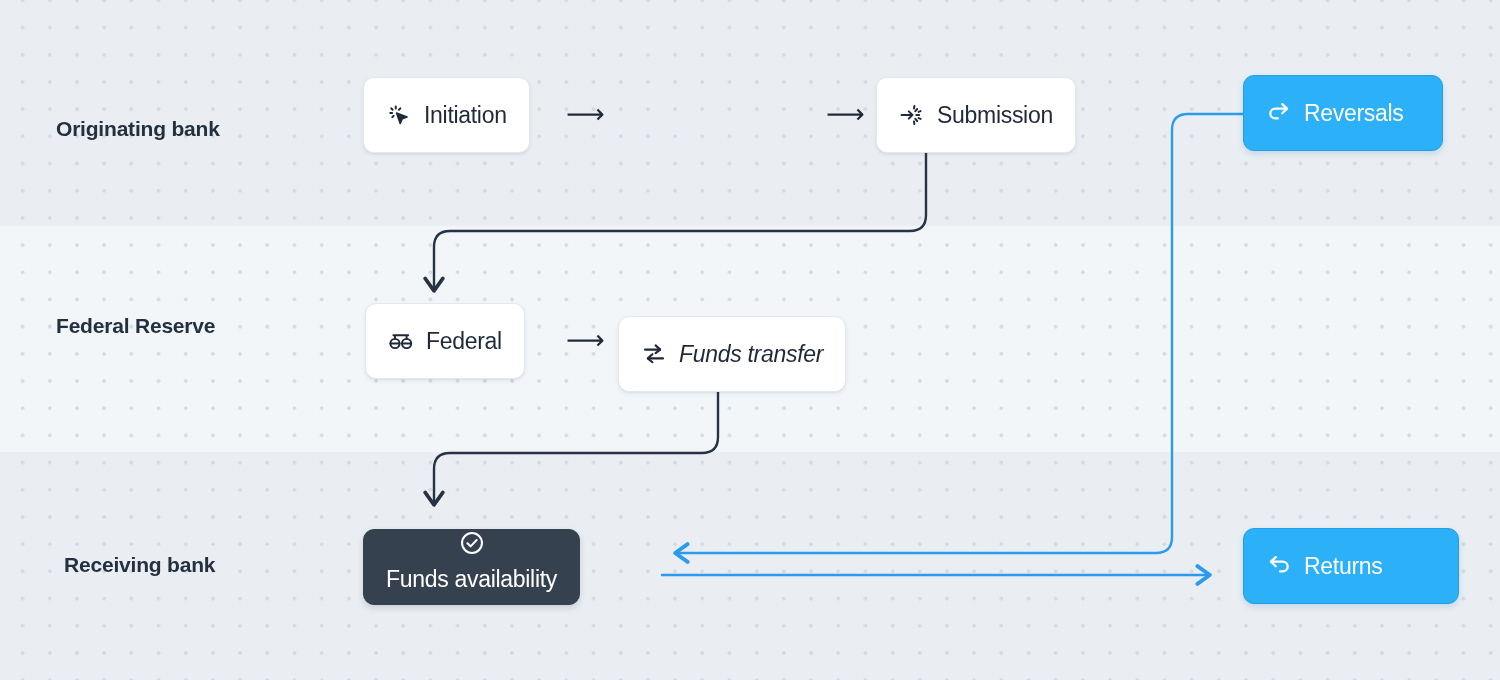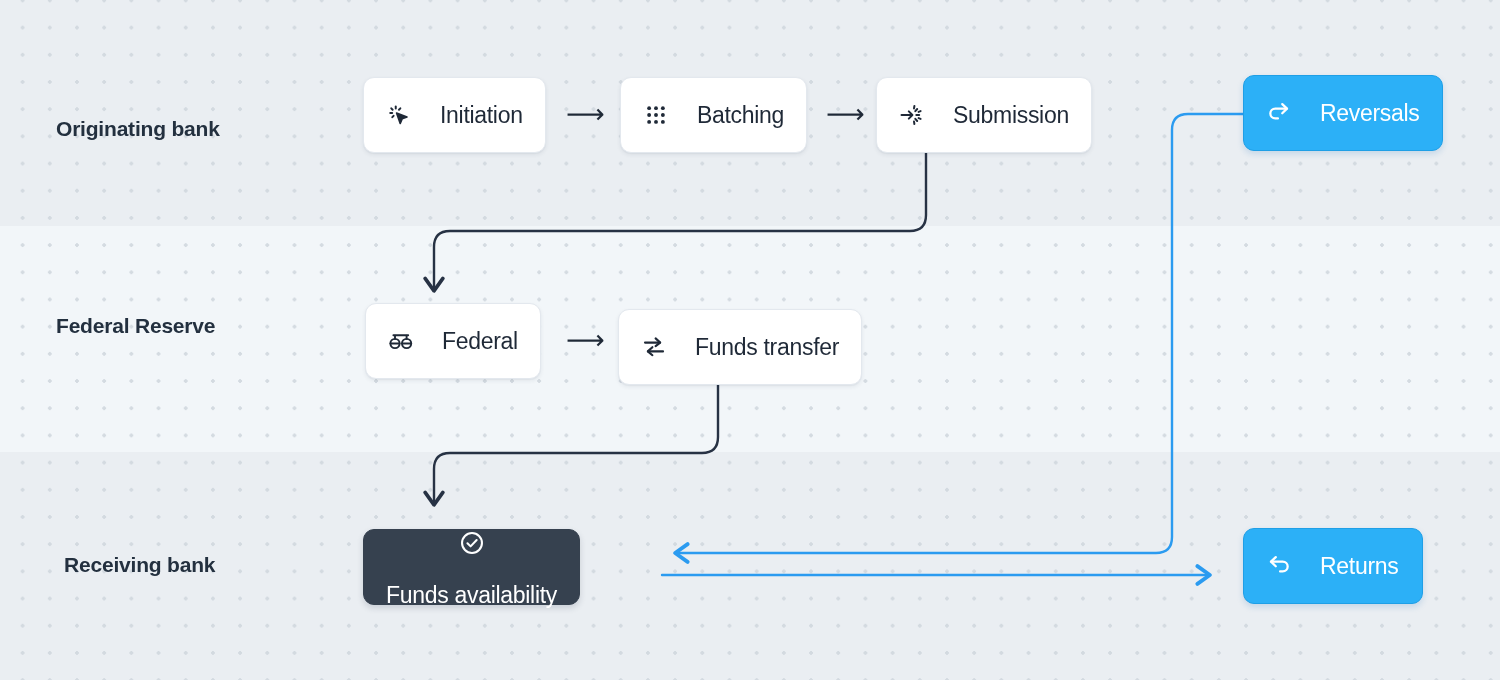--- a/index.html
+++ b/index.html
@@ -47,21 +47,21 @@
   }
   #label-originating { left: 56px; top: 117px; }
   #label-fed         { left: 56px; top: 314px; }
   #label-receiving   { left: 64px; top: 553px; }
 
   
   .node {
     position: absolute;
     display: flex;
     align-items: center;
-    gap: 28px;
+    gap: 12px;
     height: 76px;
     padding: 0 22px;
     border-radius: 11px;
     font-size: 23px;
     letter-spacing: -0.3px;
     white-space: nowrap;
   }
   .node.white {
     background: #ffffff;
     color: #1f2937;
@@ -83,23 +83,23 @@
   }
   .node .ico { display: flex; align-items: center; justify-content: center; width: 26px; height: 26px; flex: none; }
   .node .lbl { line-height: 1; }
 
   
   #node-initiation   { left: 363px; top: 77px;  }
   #node-batching     { left: 620px; top: 77px;  }
   #node-submission   { left: 876px; top: 77px;  }
   #node-reversals    { left: 1243px; top: 75px; width: 200px; justify-content: flex-start; }
   #node-clearing     { left: 365px; top: 303px; }
-  #node-fundstransfer{ left: 618px; top: 309px; }
+  #node-fundstransfer{ left: 618px; top: 316px; font-style: italic; }
   #node-availability { left: 363px; top: 529px; }
-  #node-returns      { left: 1243px; top: 528px; width: 180px; }
+  #node-returns      { left: 1243px; top: 528px; width: 216px; }
 
   
   .arrow-glyph {
     position: absolute;
     font-size: 27px;
     color: #1f2937;
     line-height: 1;
   }
   #arrow-init-batch { left: 566px; top: 101px; }
   #arrow-batch-sub  { left: 826px; top: 101px; }
@@ -157,36 +157,20 @@
         <path d="M8.4 3.3 L8.4 5.3"></path>
           <path d="M4.1 5.1 L5.4 6.5"></path>
         <path d="M3.1 9.5 L5.0 9.5"></path>
           <path d="M12.8 5.1 L11.5 6.5"></path>
         <path d="M5.1 13.6 L6.3 12.3"></path>
       </svg>
     </span>
     <span class="lbl">Initiation</span>
   </div>
 
-  <div class="node white" id="node-batching">
-    <span class="ico">
-      <svg width="22" height="22" viewBox="0 0 24 24" fill="#1f2937">
-        <circle cx="4.5" cy="4.5" r="2.1"></circle>
-          <circle cx="12" cy="4.5" r="2.1"></circle>
-          <circle cx="19.5" cy="4.5" r="2.1"></circle>
-        <circle cx="4.5" cy="12" r="2.1"></circle>
-          <circle cx="12" cy="12" r="2.1"></circle>
-          <circle cx="19.5" cy="12" r="2.1"></circle>
-        <circle cx="4.5" cy="19.5" r="2.1"></circle>
-          <circle cx="12" cy="19.5" r="2.1"></circle>
-          <circle cx="19.5" cy="19.5" r="2.1"></circle>
-      </svg>
-    </span>
-    <span class="lbl">Batching</span>
-  </div>
 
   <div class="node white" id="node-submission">
     <span class="ico">
       <svg width="26" height="26" viewBox="0 0 26 26" fill="none" stroke="#1f2937" stroke-width="2" stroke-linecap="round" stroke-linejoin="round">
         <path d="M2.5 13 L13 13"></path>
           <path d="M9.8 9.4 L13.4 13 L9.8 16.6"></path>
         <path d="M17.3 13 L20.2 13"></path>
         <path d="M16.3 9.2 L18.2 7.0"></path>
           <path d="M16.3 16.8 L18.2 19.0"></path>
         <path d="M19.6 9.9 L21.6 9.1"></path>

